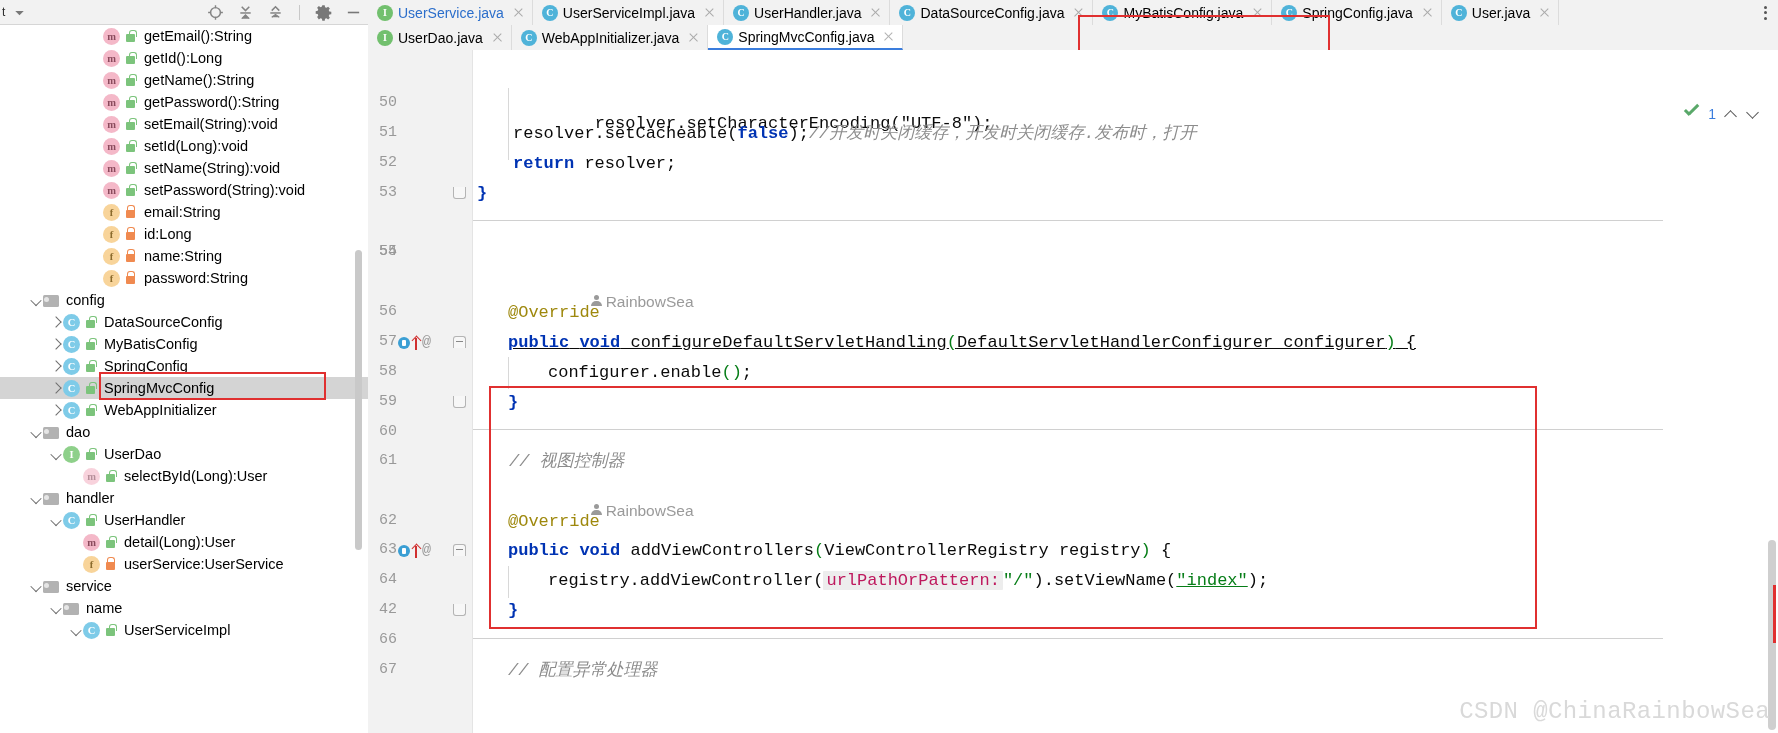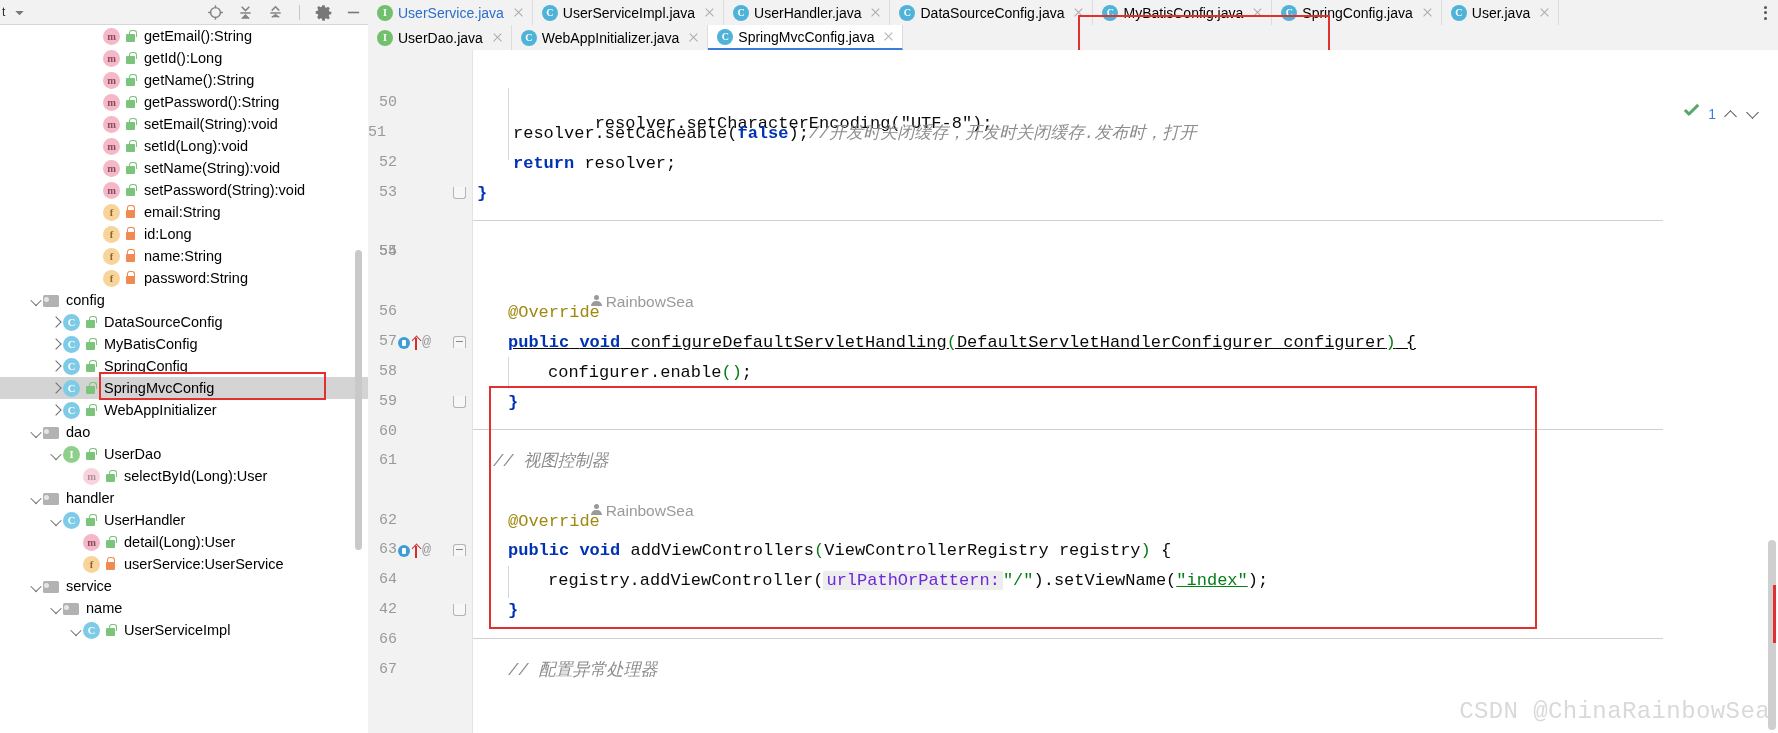--- a/index.html
+++ b/index.html
@@ -178,21 +178,21 @@
   .sep { position:absolute; height:1px; background:#d0d0d0; }
   .hl-box { position:absolute; border:2.2px solid #e03030; pointer-events:none; }
 
   .kw { color:#0033b3; font-weight:bold; }
   .str { color:#067d17; }
   .str u { text-decoration:underline; }
   .cmt { color:#8c8c8c; font-style:italic; }
   .ann { color:#9e880d; }
   .pr { color:#067d17; }
   .hint {
-    color:#6d28d9; background:#ededed; border-radius:1px; padding:0 3px; font-style:normal;
+    color:#be185d; background:#ededed; border-radius:1px; padding:0 3px; font-style:normal;
   }
   .author { color:#9a9a9a; font-size:15.5px; font-family:"Liberation Sans", sans-serif; font-style:normal;}
   .person {
     display:inline-block; width:13px;height:13px; position:relative; margin-right:3px; vertical-align:-1px;
   }
   .person::before{
     content:""; position:absolute; left:4px;top:0;width:5px;height:5px;border-radius:50%;background:#9a9a9a;
   }
   .person::after{
     content:""; position:absolute; left:1px;top:6px;width:11px;height:5px;
@@ -512,21 +512,21 @@
         <i></i>
         <i></i>
         <i></i>
       </div>
   </div>
   <div class="tab-hl-box" style="left:1078px; top:15px; width:252px; height:39px; border-bottom:none;"></div>
 
   <div id="editor">
     <div id="gutter">
         <div class="lnum" style="top: 44px;">50</div>
-        <div class="lnum" style="top: 74px; text-align: center;">51</div>
+        <div class="lnum" style="top: 74px;">51</div>
         <div class="lnum" style="top: 104px;">52</div>
         <div class="lnum" style="top: 134px;">53</div>
         <div class="fold bot" style="top: 137px;">
           <span class="sq"></span>
         </div>
         <div class="lnum" style="top: 193px;">54</div>
         <div class="lnum" style="top: 193px;">55</div>
         <div class="lnum" style="top: 253px;">56</div>
         <div class="lnum" style="top: 283px;">57</div>
         <div class="gicons" style="top: 285px;">
@@ -591,21 +591,21 @@
       </div>
 
       <div class="cl ann" style="top:253px; left:35px;">@Override</div>
 
       <div class="cl" style="top:283px; left:35px;text-decoration:underline;"><span class="kw">public</span> <span class="kw">void</span> configureDefaultServletHandling<span class="pr">(</span>DefaultServletHandlerConfigurer configurer<span class="pr">)</span> {</div>
 
       <div class="cl" style="top:313px; left:75px;">configurer.enable<span class="pr">()</span>;</div>
 
       <div class="cl" style="top:343px; left:35px;"><span class="kw">}</span></div>
 
-      <div class="cl cmt" style="top:402px; left:20px;">// 视图控制器</div>
+      <div class="cl cmt" style="top:402px; left:36px;">// 视图控制器</div>
       <div class="cl" style="top:431px; left:35px;">
         <span class="person"></span><span class="author">RainbowSea</span>
       </div>
 
       <div class="cl ann" style="top:462px; left:35px;">@Override</div>
 
       <div class="cl" style="top:491px; left:35px;"><span class="kw">public</span> <span class="kw">void</span> addViewControllers<span class="pr">(</span>ViewControllerRegistry registry<span class="pr">)</span> {</div>
 
       <div class="cl" style="top:521px; left:75px;"><span>registry.addViewController(</span><span class="hint">urlPathOrPattern:</span><span class="str">"/"</span><span>).setViewName(</span><span class="str"><u>"index"</u></span><span>);</span></div>
 

